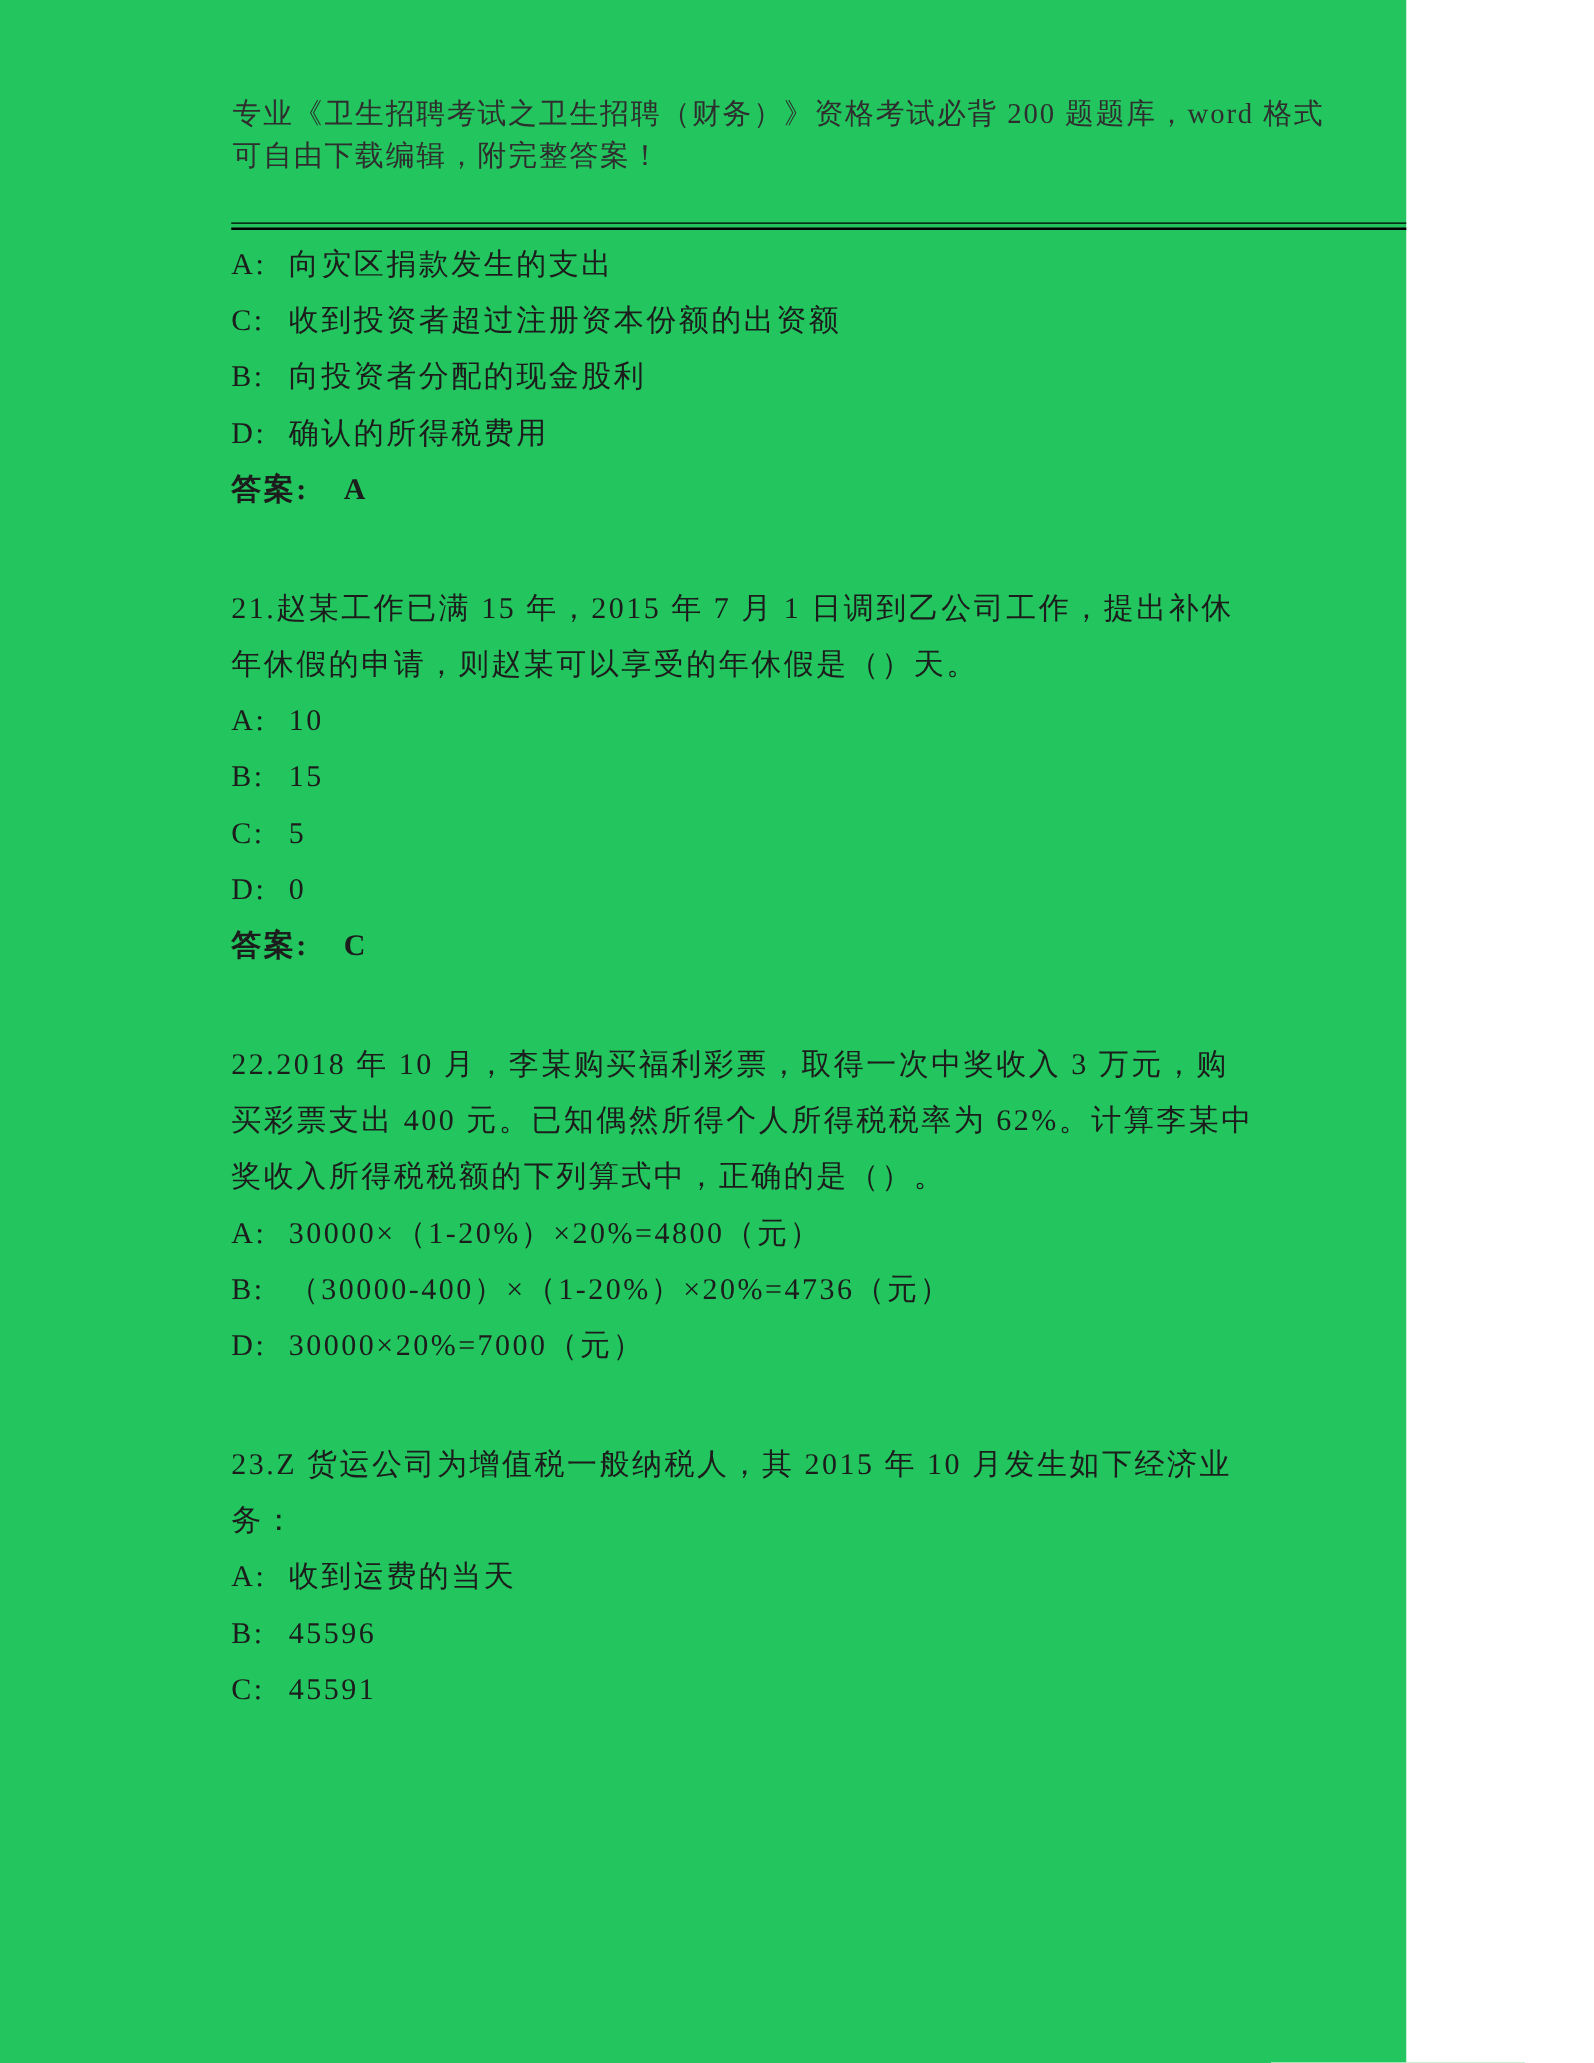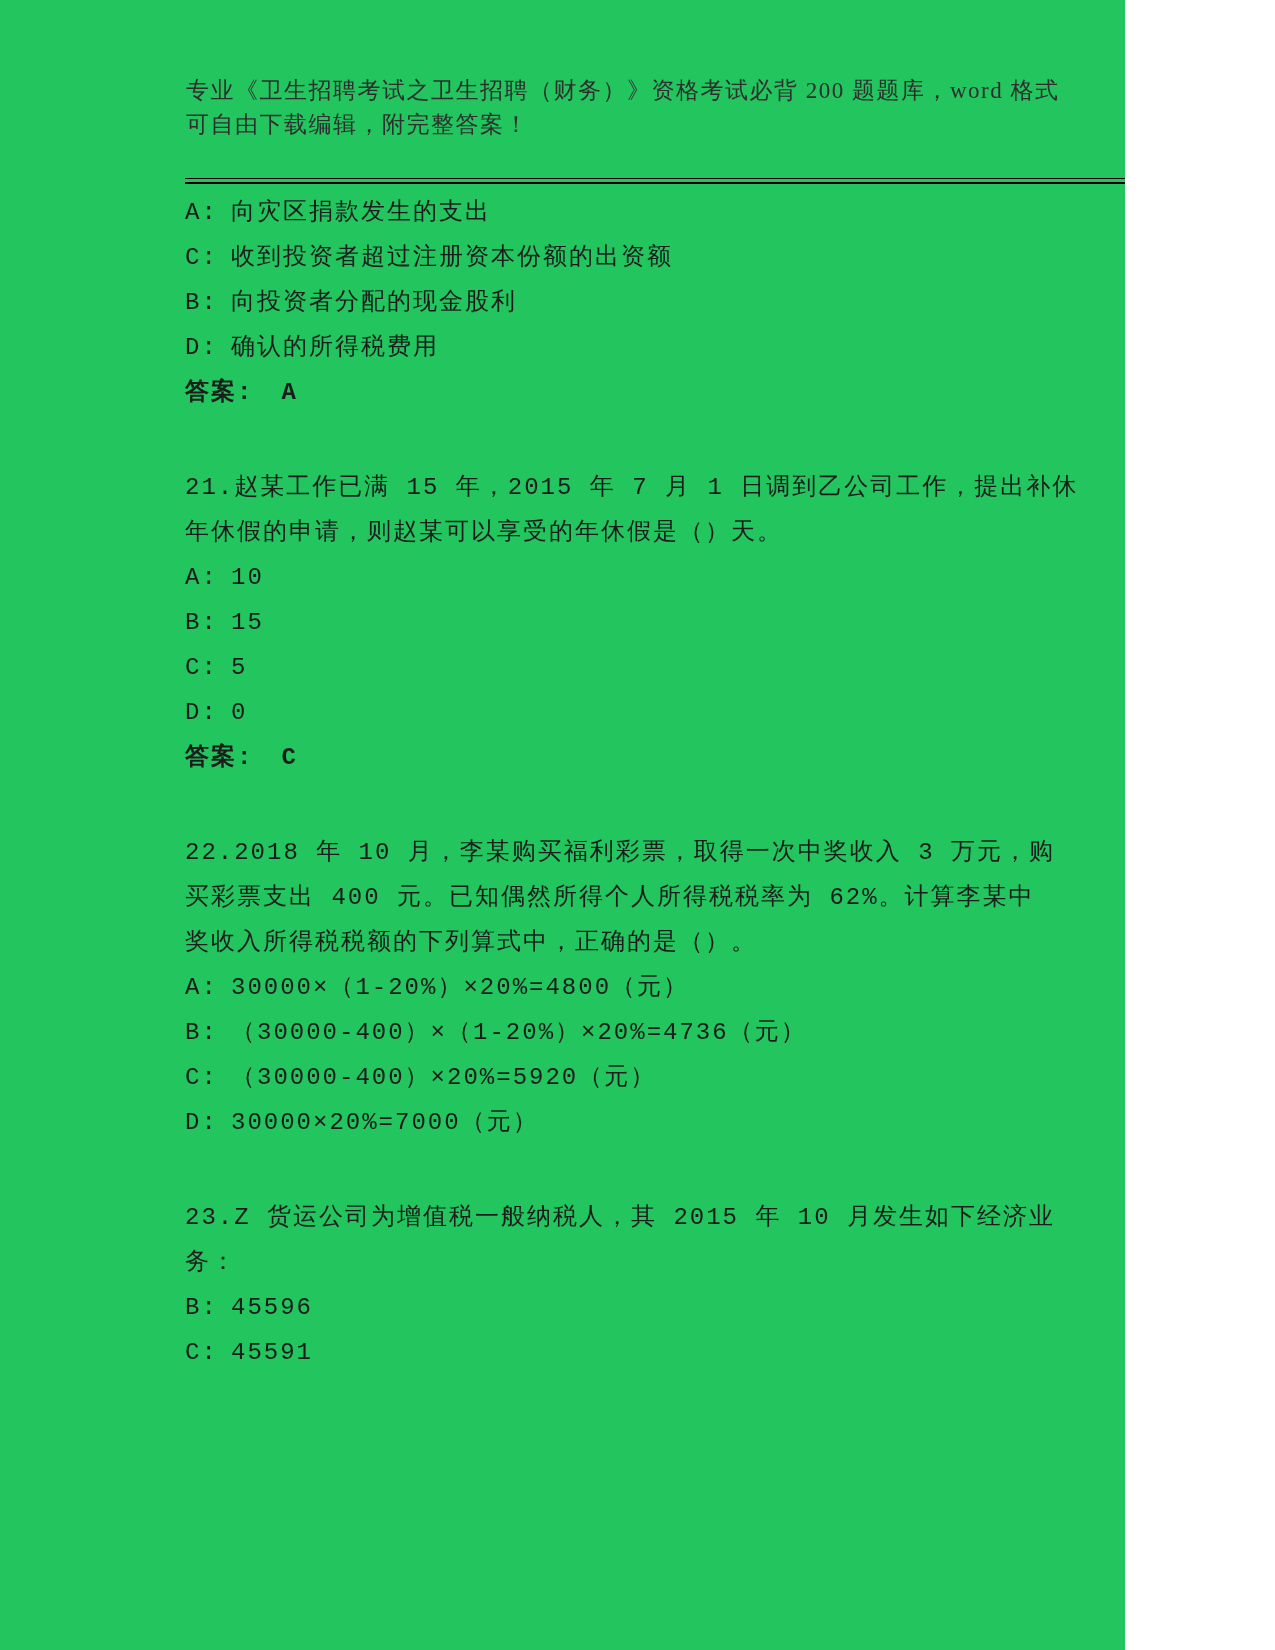--- a/index.html
+++ b/index.html
@@ -38,21 +38,20 @@
     width: 1000px;
     font-size: 24px;
     letter-spacing: 2px;
   }
   .question { margin-top: 50px; }
   .question:first-child { margin-top: 0; }
   .q-line, .option-row, .answer-row {
     height: 45px;
     line-height: 45px;
     white-space: nowrap;
-    font-family: Liberation Mono, monospace;
   }
   .opt-label { display: inline-block; min-width: 46px; }
   .answer-row { font-weight: bold; }
   .answer-label { margin-right: 28px; }
 </style>
 </head>
 <body>
 
 <div class="page">
   <header class="header">
@@ -92,30 +91,30 @@
 
   <section class="question">
     <div class="q-lines">
           <div class="q-line">22.2018 年 10 月，李某购买福利彩票，取得一次中奖收入 3 万元，购</div>
           <div class="q-line">买彩票支出 400 元。已知偶然所得个人所得税税率为 62%。计算李某中</div>
           <div class="q-line">奖收入所得税税额的下列算式中，正确的是（）。</div>
         </div>
     <div class="q-options">
           <div class="option-row"><span class="opt-label">A:</span><span class="opt-text">30000×（1-20%）×20%=4800（元）</span></div>
           <div class="option-row"><span class="opt-label">B:</span><span class="opt-text">（30000-400）×（1-20%）×20%=4736（元）</span></div>
-          <div class="option-row"><span class="opt-label">C:</span><span class="opt-text">（30000-400）×20%=5920（元）</span></div>
           <div class="option-row"><span class="opt-label">D:</span><span class="opt-text">30000×20%=7000（元）</span></div>
         </div>
   </section>
 
   <section class="question">
     <div class="q-lines">
           <div class="q-line">23.Z 货运公司为增值税一般纳税人，其 2015 年 10 月发生如下经济业</div>
           <div class="q-line">务：</div>
         </div>
     <div class="q-options">
+          <div class="option-row"><span class="opt-label">A:</span><span class="opt-text">收到运费的当天</span></div>
           <div class="option-row"><span class="opt-label">B:</span><span class="opt-text">45596</span></div>
           <div class="option-row"><span class="opt-label">C:</span><span class="opt-text">45591</span></div>
         </div>
 
   </section>
 </main>
 </div>
 
 </body></html>

